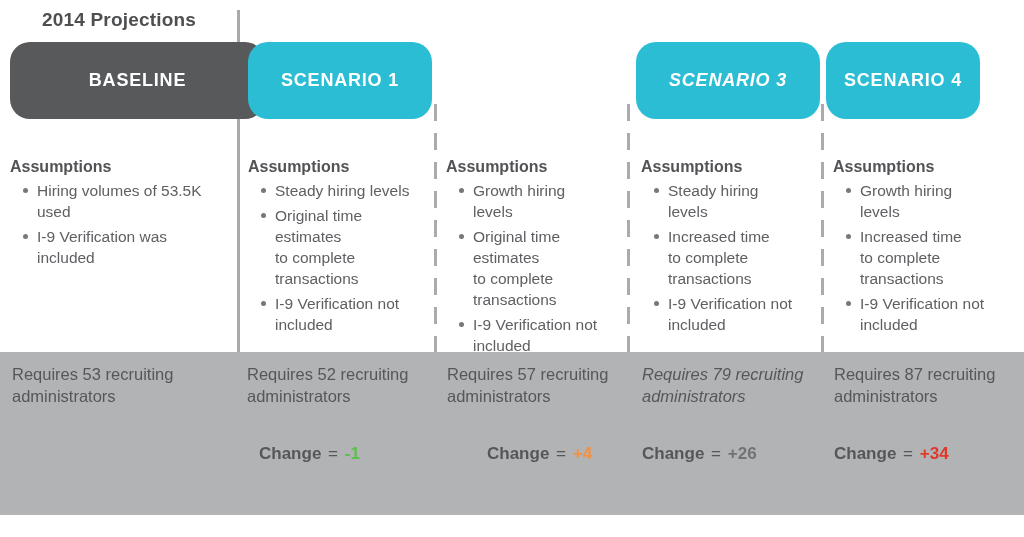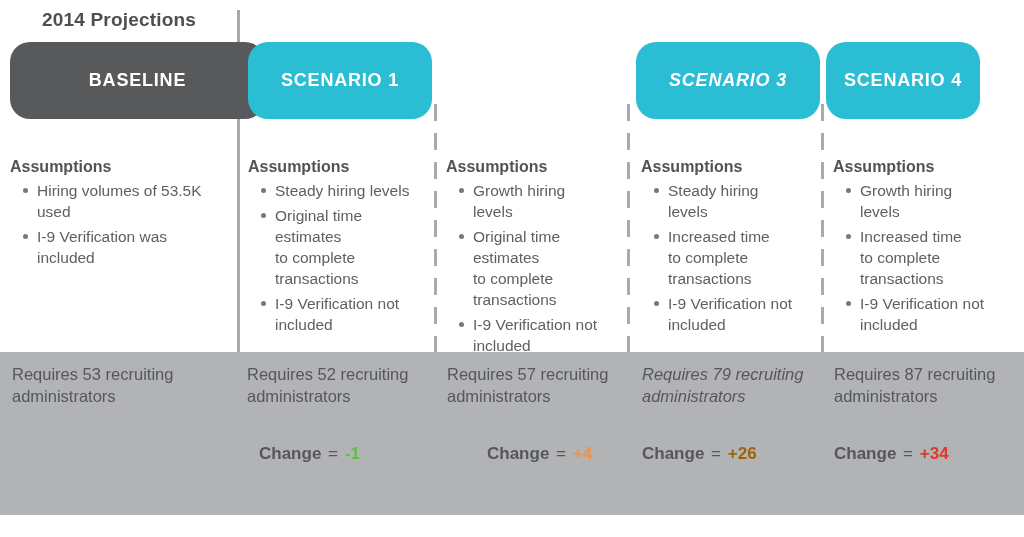--- a/index.html
+++ b/index.html
@@ -186,21 +186,21 @@
     <span class="val" style="color: rgb(92, 191, 75);">-1</span>
   </div>
   <div class="change ch-s2">
     <span class="lbl">Change</span>
     <span class="eq">=</span>
     <span class="val" style="color: rgb(246, 145, 61);">+4</span>
   </div>
   <div class="change ch-s3">
     <span class="lbl">Change</span>
     <span class="eq">=</span>
-    <span class="val" style="color: #a16207;">+26</span>
+    <span class="val" style="color: #737373;">+26</span>
   </div>
   <div class="change ch-s4">
     <span class="lbl">Change</span>
     <span class="eq">=</span>
     <span class="val" style="color: rgb(224, 57, 43);">+34</span>
   </div>
 
 </div>
 
 </body></html>

